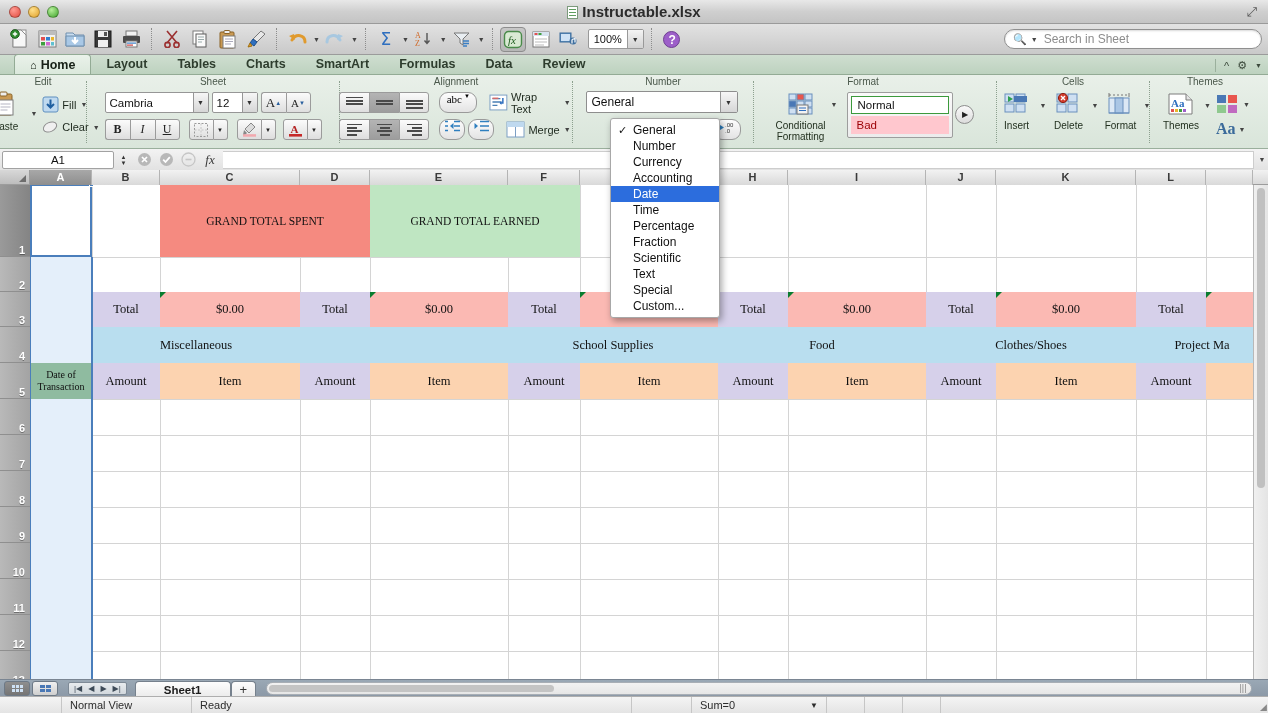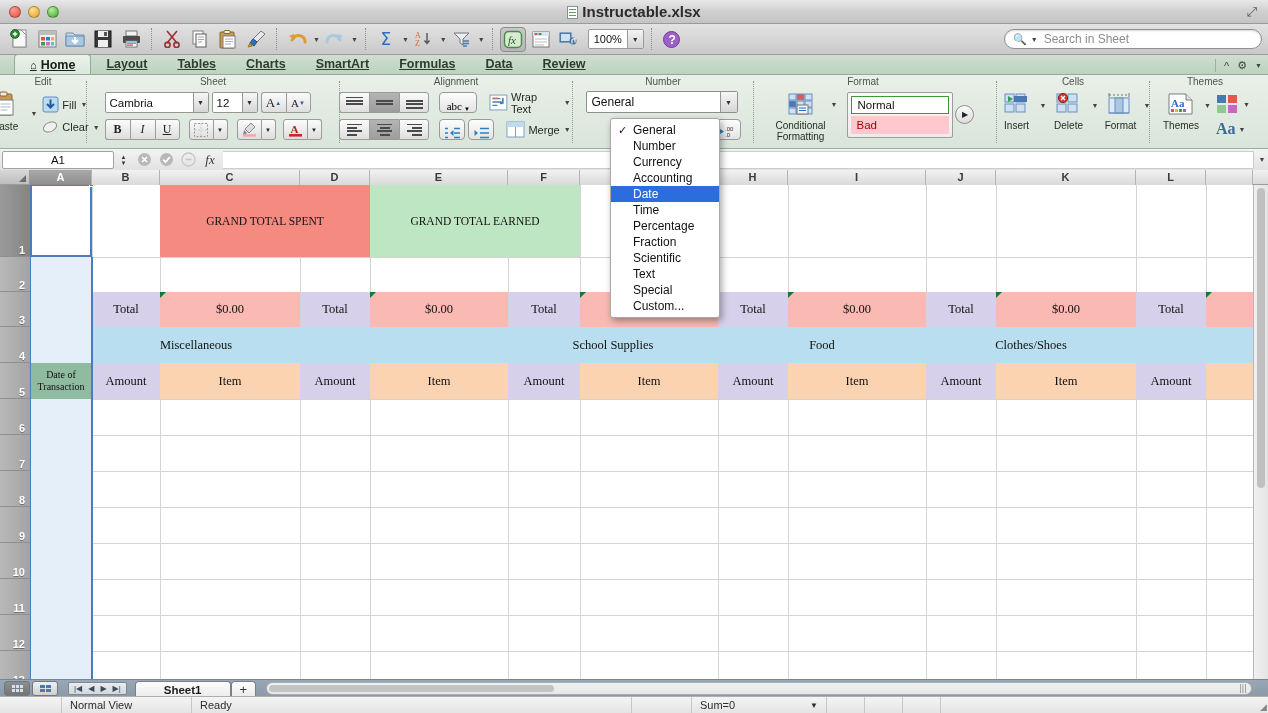--- a/index.html
+++ b/index.html
@@ -76,21 +76,21 @@
   #searchbox .sicon { color: #444; margin-right: 3px; font-size: 11px; }
 
   
   #tabbar {
     height: 20px; background: linear-gradient(to bottom,#cfded0,#bdd2bf);
     border-bottom: 1px solid #93ab95; display: flex; align-items: flex-end;
     padding-left: 14px; position: relative;
   }
   .rtab {
     height: 20px; line-height: 20px; padding: 0 15px; font-size: 12.5px;
-    font-weight: bold; color: #2e3d2e; text-decoration: underline;
+    font-weight: bold; color: #2e3d2e;
   }
   .rtab.active {
     background: linear-gradient(to bottom,#eaf2ea,#dbe8dc);
     border: 1px solid #93ab95; border-bottom: none;
     border-radius: 4px 4px 0 0; color: #172017;
   }
   .rtab .homeglyph { margin-right: 4px; font-size: 11px; }
   #tabbar-right {
     position: absolute; right: 6px; bottom: 2px; display: flex;
     align-items: center; gap: 8px; font-size: 11px; color: #3c4a3c;
@@ -114,22 +114,22 @@
     display: flex; flex-direction: column; align-items: center; width: 42px;
     font-size: 10px; color: #22301f; text-align: center; line-height: 11px;
   }
   .smallrow { display: flex; align-items: center; gap: 3px; height: 23px; }
   .srbtn {
     display: flex; align-items: center; gap: 3px; font-size: 11px;
     color: #1d281d; padding: 1px 2px;
   }
   .ctl {
     background: linear-gradient(to bottom,#fdfdfd,#e3e3e3);
-    border: 1px solid #9a9a9a; border-radius: 4px;
-    display: flex; align-items: flex-end; justify-content: center;
+    border: 1px solid #9a9a9a; border-radius: 9px;
+    display: flex; align-items: flex-start; justify-content: center;
   }
 
   .fontname {
     width: 104px; height: 21px; background: #fff; border: 1px solid #969696;
     border-radius: 2px; font-size: 11.5px; padding-left: 4px;
     display: flex; align-items: center; position: relative; color: #111;
   }
   .fontsize {
     width: 46px; height: 21px; background: #fff; border: 1px solid #969696;
     border-radius: 2px; font-size: 11.5px; padding-left: 4px;
@@ -989,20 +989,21 @@
       <div class="cell" style="left: 966px; top: 107px; width: 140px; height: 35px; background: rgb(251, 185, 179);">$0.00<span class="cmt-tri"></span></div>
       <div class="cell" style="left: 1106px; top: 107px; width: 70px; height: 35px; background: rgb(214, 208, 234);">Total</div>
       <div class="cell" style="left: 1176px; top: 107px; width: 62px; height: 35px; background: rgb(251, 185, 179);">
         <span class="cmt-tri"></span>
       </div>
       <div class="cell" style="left: 62px; top: 142px; width: 1176px; height: 36px; background: rgb(185, 222, 239);"></div>
       <div class="cell" style="left: 62px; top: 142px; width: 208px; height: 36px; background: transparent;">Miscellaneous</div>
       <div class="cell" style="left: 478px; top: 142px; width: 210px; height: 36px; background: transparent;">School Supplies</div>
       <div class="cell" style="left: 688px; top: 142px; width: 208px; height: 36px; background: transparent;">Food</div>
       <div class="cell" style="left: 896px; top: 142px; width: 210px; height: 36px; background: transparent;">Clothes/Shoes</div>
+      <div class="cell" style="left: 1106px; top: 142px; width: 132px; height: 36px; background: transparent;">Project Ma</div>
       <div class="cell" style="left: 62px; top: 178px; width: 68px; height: 36px; background: rgb(214, 208, 234);">Amount</div>
       <div class="cell" style="left: 130px; top: 178px; width: 140px; height: 36px; background: rgb(252, 211, 176);">Item</div>
       <div class="cell" style="left: 270px; top: 178px; width: 70px; height: 36px; background: rgb(214, 208, 234);">Amount</div>
       <div class="cell" style="left: 340px; top: 178px; width: 138px; height: 36px; background: rgb(252, 211, 176);">Item</div>
       <div class="cell" style="left: 478px; top: 178px; width: 72px; height: 36px; background: rgb(214, 208, 234);">Amount</div>
       <div class="cell" style="left: 550px; top: 178px; width: 138px; height: 36px; background: rgb(252, 211, 176);">Item</div>
       <div class="cell" style="left: 688px; top: 178px; width: 70px; height: 36px; background: rgb(214, 208, 234);">Amount</div>
       <div class="cell" style="left: 758px; top: 178px; width: 138px; height: 36px; background: rgb(252, 211, 176);">Item</div>
       <div class="cell" style="left: 896px; top: 178px; width: 70px; height: 36px; background: rgb(214, 208, 234);">Amount</div>
       <div class="cell" style="left: 966px; top: 178px; width: 140px; height: 36px; background: rgb(252, 211, 176);">Item</div>

